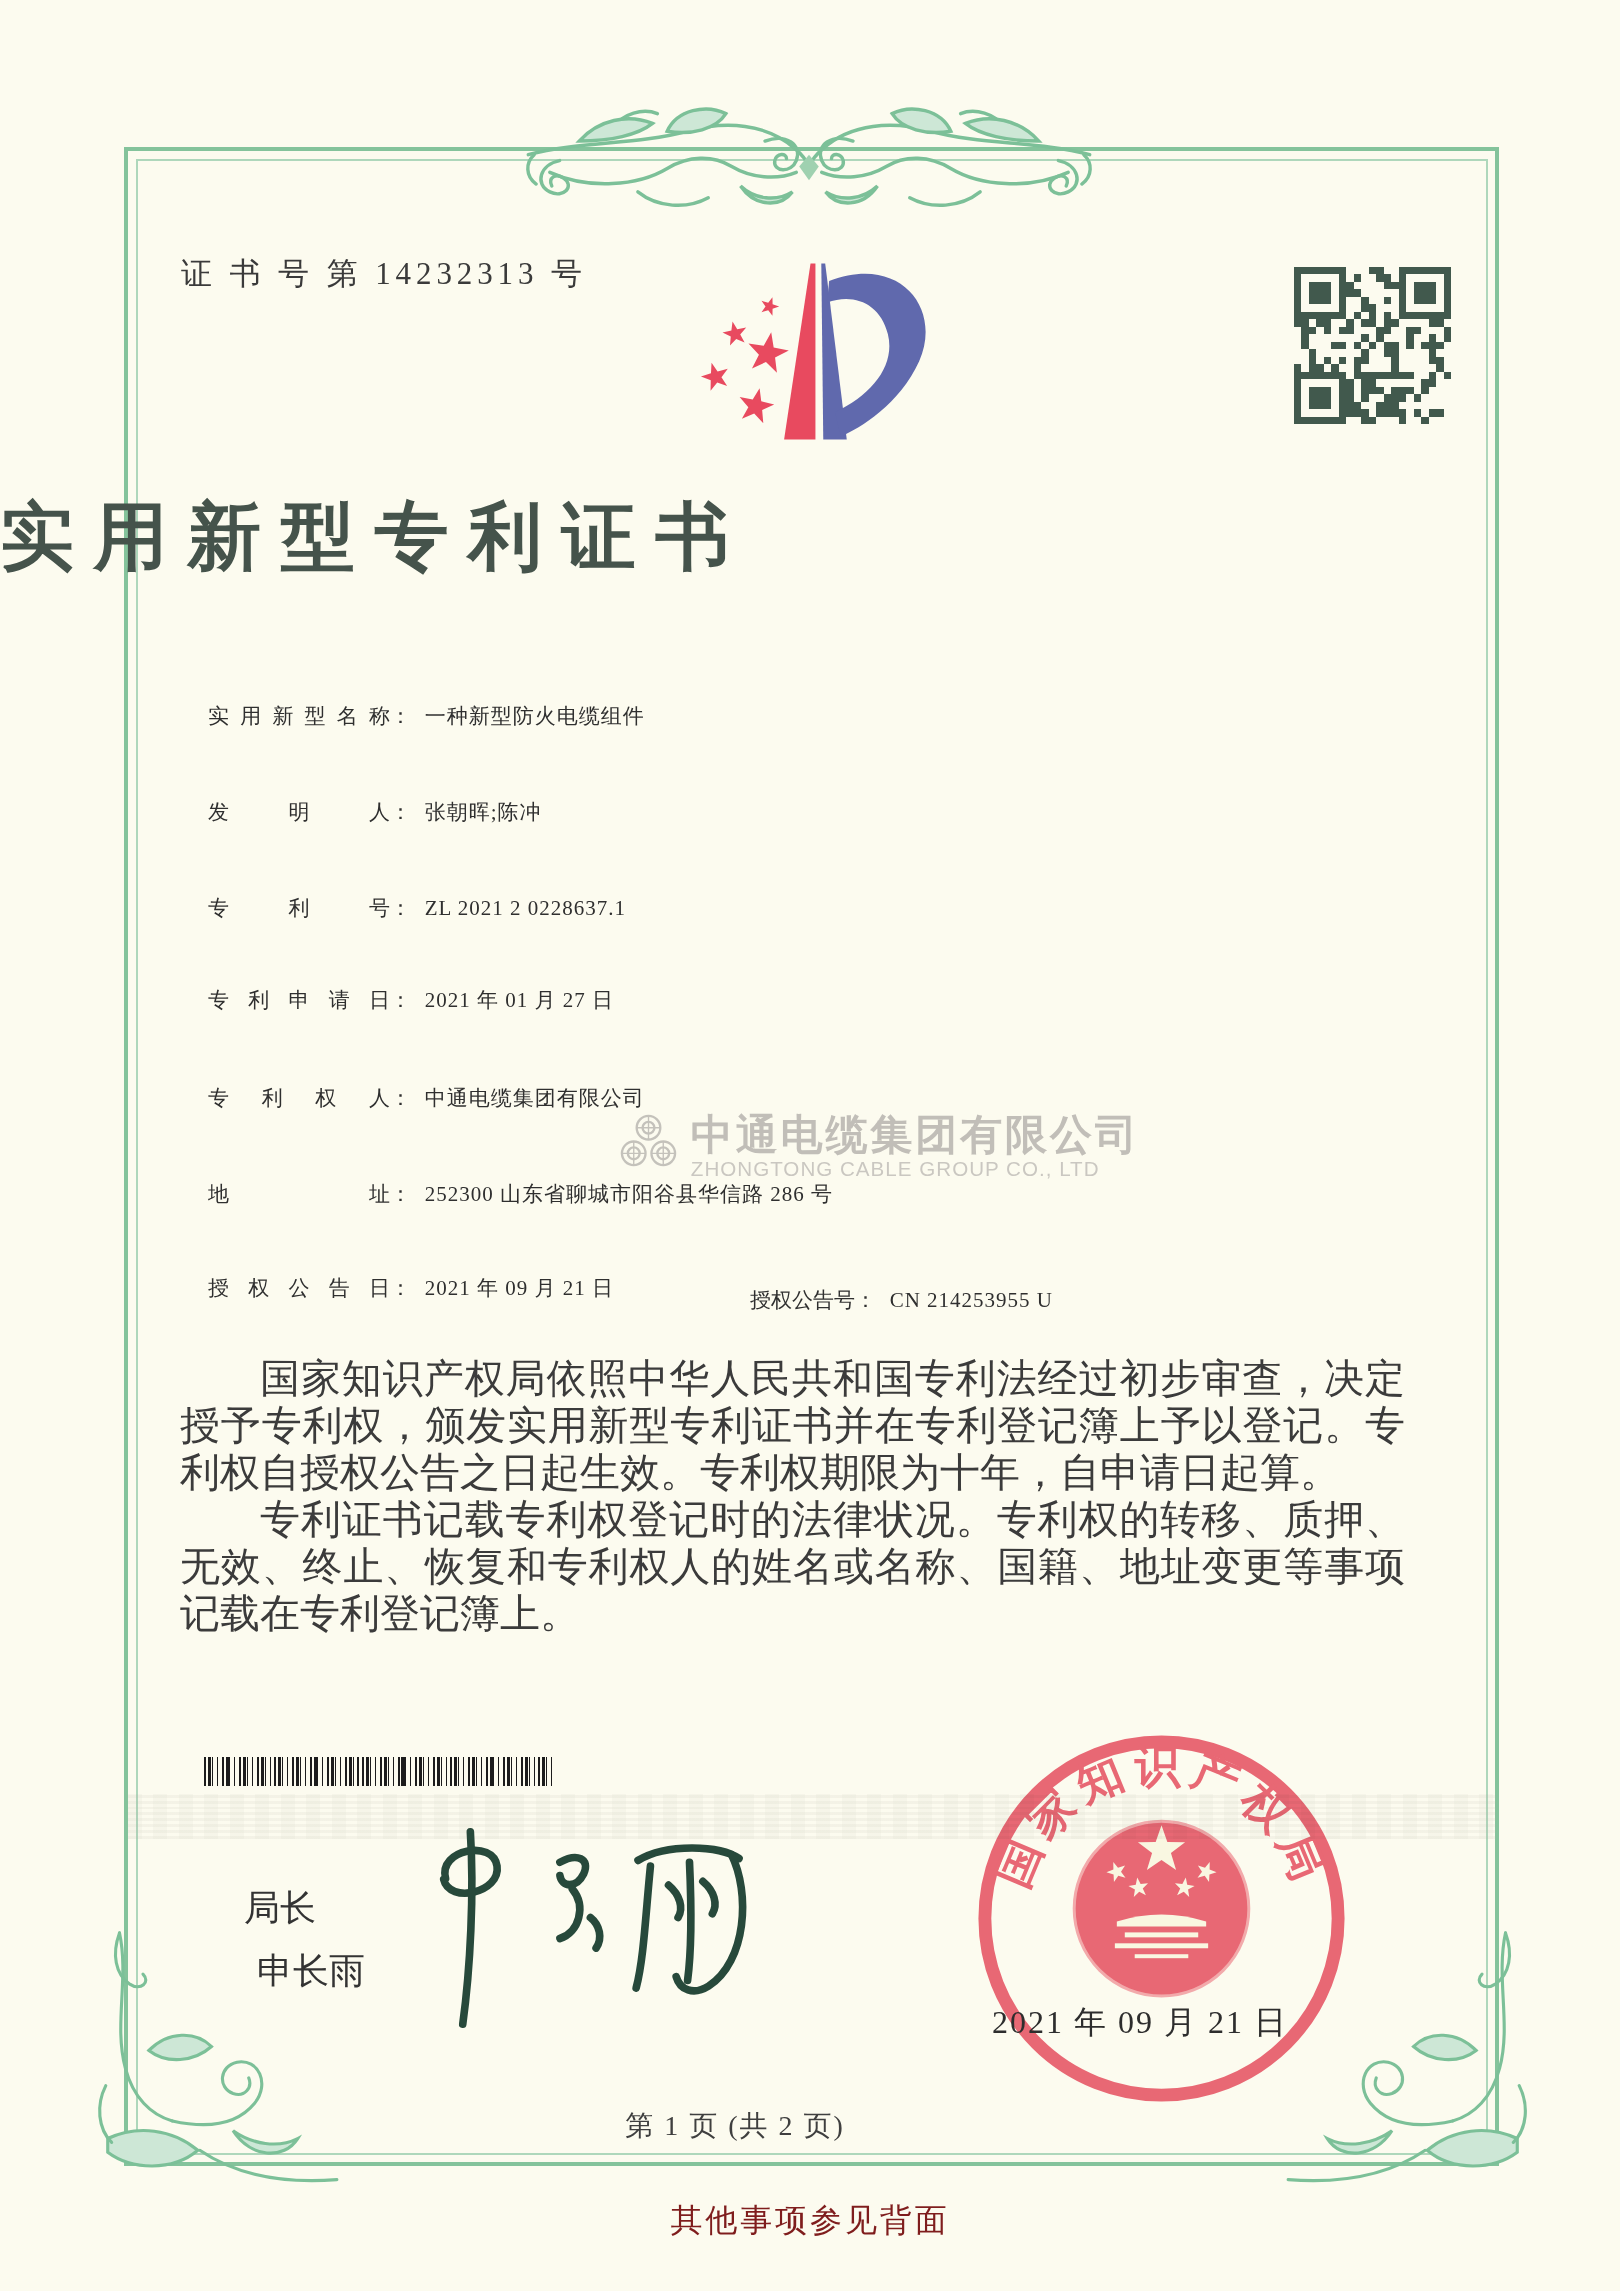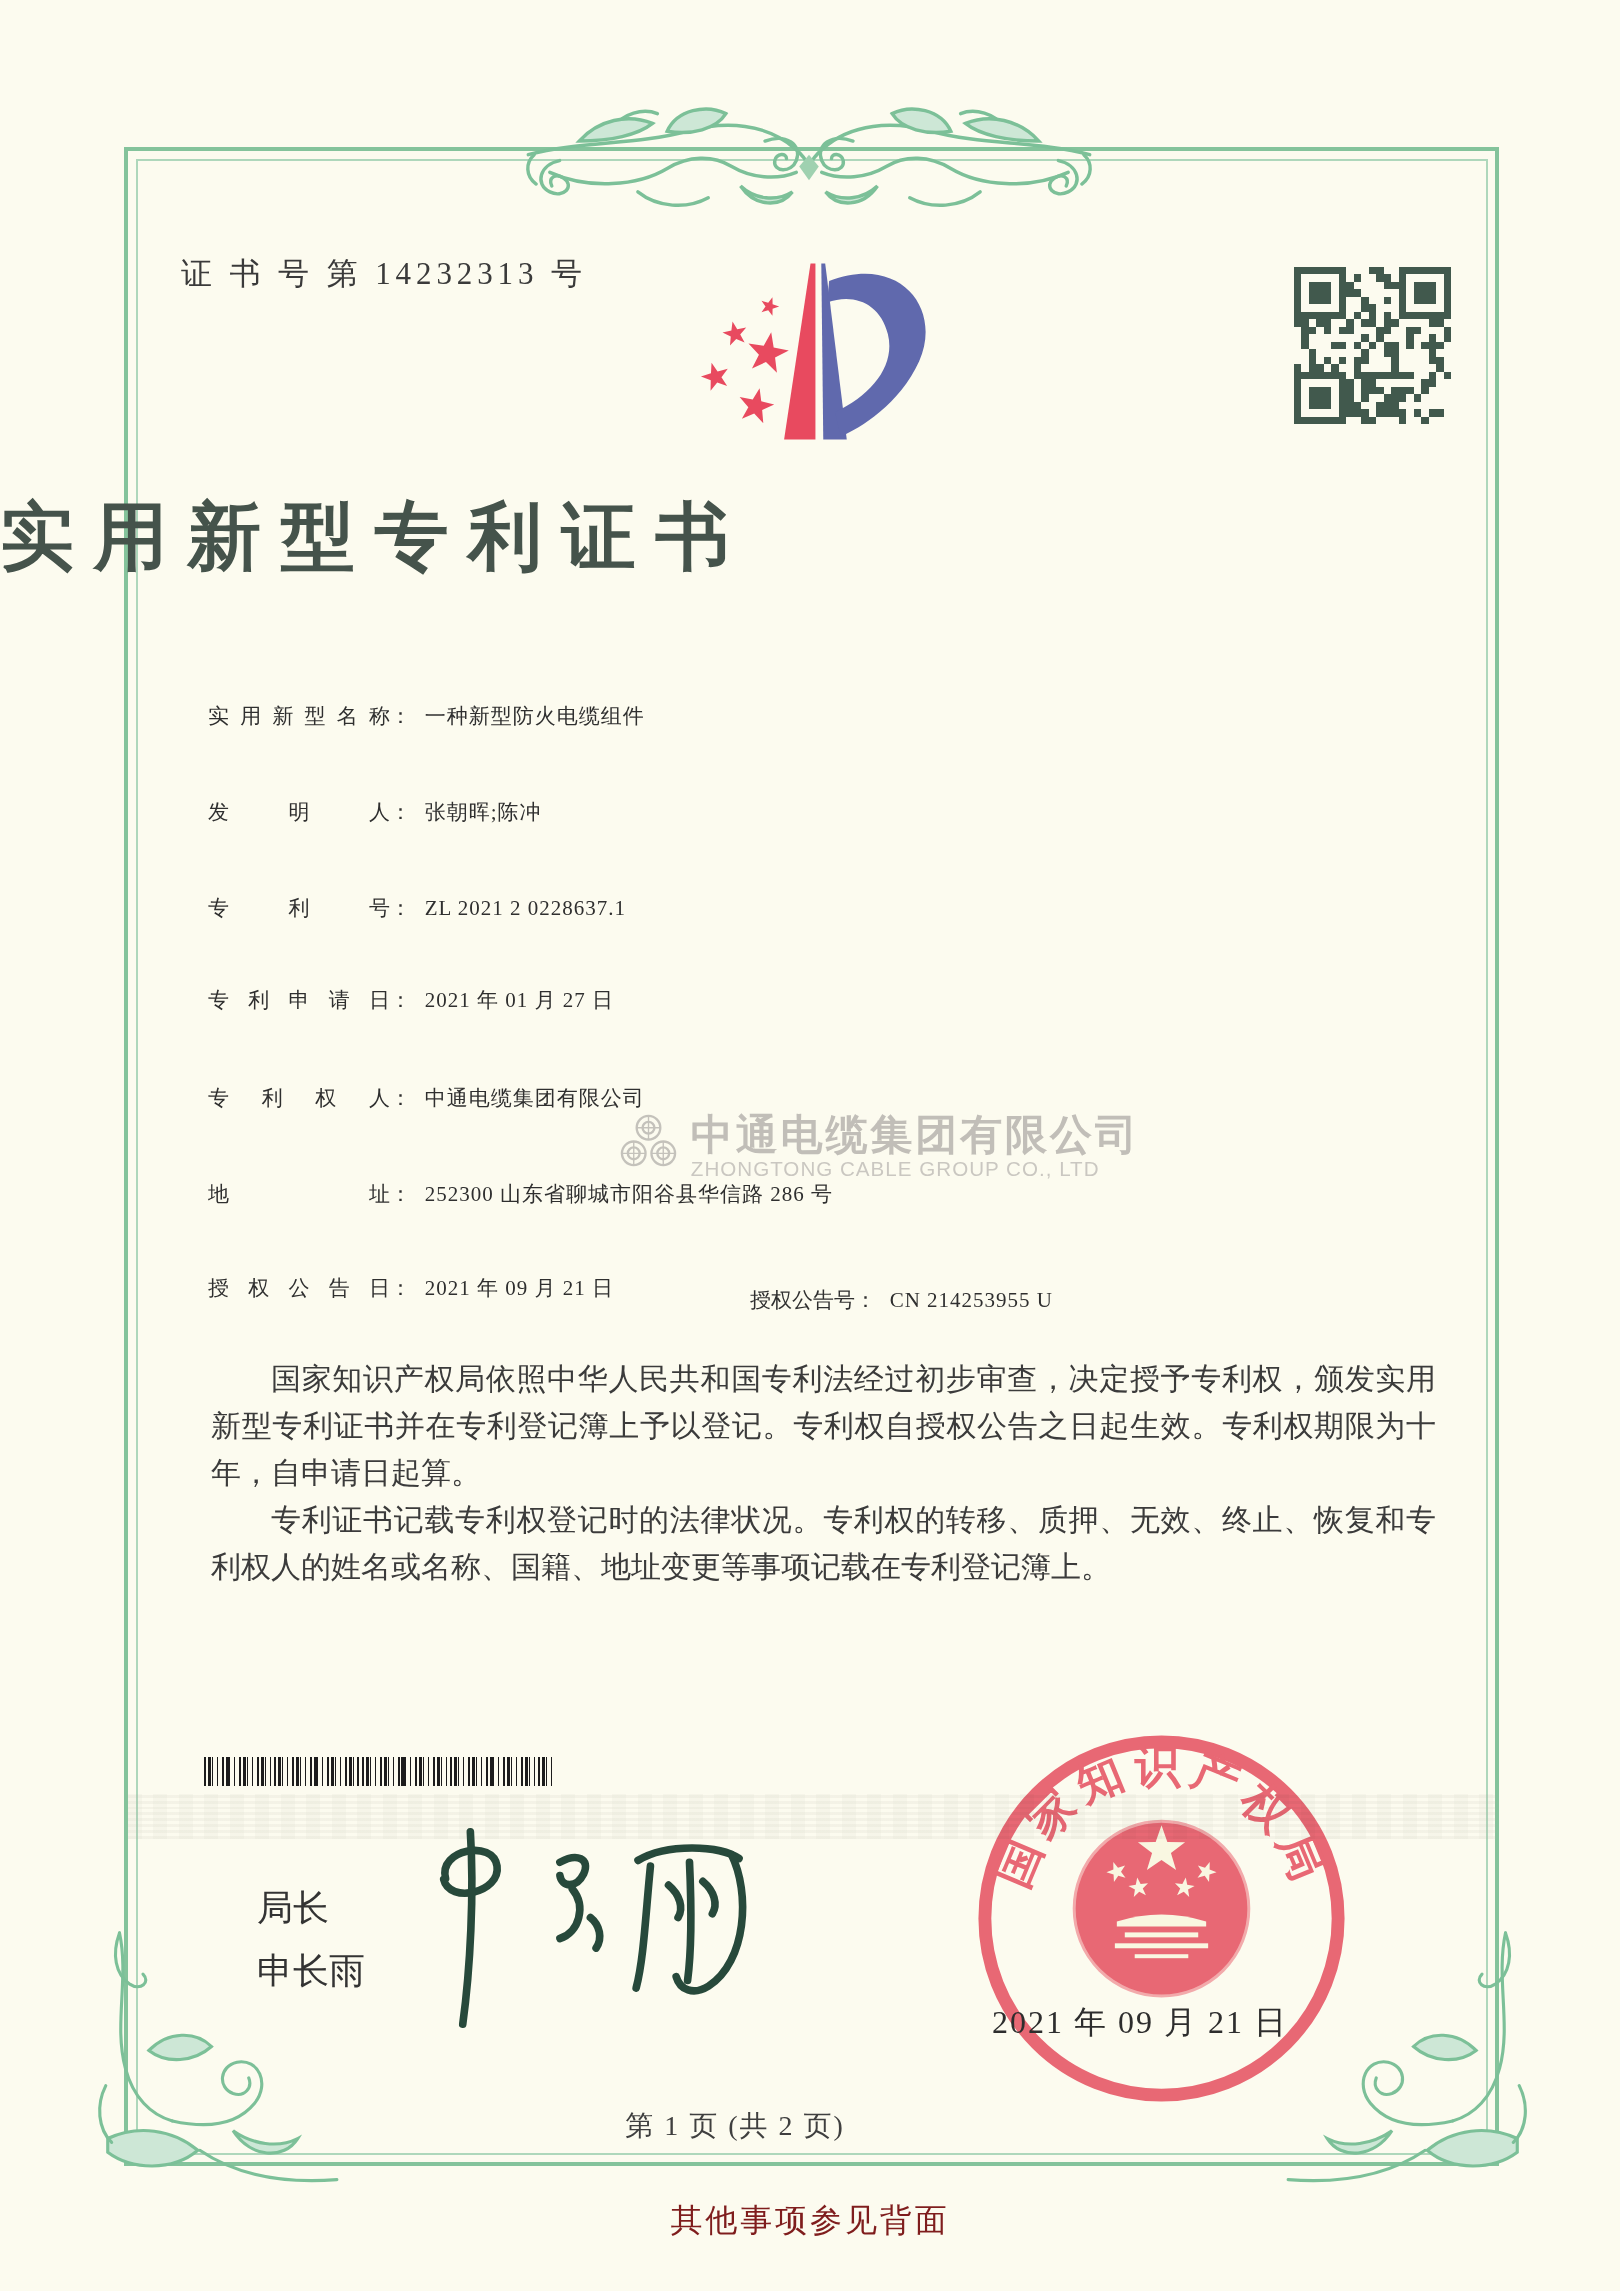--- a/index.html
+++ b/index.html
@@ -28,33 +28,33 @@
   .title{position:absolute;left:0;width:1620px;top:488px;text-align:left;
     font-size:74px;font-weight:600;letter-spacing:19.6px;color:#45534b;margin:0;}
   
   .frow{position:absolute;left:208px;font-size:21px;white-space:nowrap;z-index:2;}
   .flabel{display:inline-block;width:182px;text-align:justify;text-align-last:justify;
     -moz-text-align-last:justify;text-justify:inter-character;}
   .fcolon{display:inline-block;}
   .fvalue{display:inline-block;margin-left:13.7px;letter-spacing:1px;}
   .grant2{position:absolute;left:542px;top:12px;white-space:nowrap;}
   
-  .bodytext{position:absolute;left:211px;top:1355px;width:1225px;z-index:2;
-    font-size:30px;line-height:47px;color:#3b3b3b;text-align:justify;}
+  .bodytext{position:absolute;left:180px;top:1355px;width:1225px;z-index:2;
+    font-size:40px;line-height:47px;color:#3b3b3b;text-align:justify;}
   .bodytext p{margin:0;text-indent:2em;}
   
   .faint-band{position:absolute;left:128px;top:1794px;width:1368px;height:45px;opacity:.5;
     background:repeating-linear-gradient(0deg,rgba(176,174,160,.22) 0 2.9px,rgba(252,251,239,0) 2.9px 5.9px),
                repeating-linear-gradient(90deg,rgba(176,174,160,.14) 0 13.7px,rgba(252,251,239,0) 13.7px 25.5px);}
   
   .barcode{position:absolute;left:204px;top:1757px;width:351px;height:29px;
     background:repeating-linear-gradient(90deg,#1c1c1c 0 2px,transparent 2px 3.9px,#1c1c1c 3.9px 6.9px,
       transparent 6.9px 7.8px,#1c1c1c 7.8px 8.8px,transparent 8.8px 12.7px,#1c1c1c 12.7px 13.7px,transparent 13.7px 17.6px);}
   
-  .director-title{position:absolute;left:257px;top:1884px;font-size:36px;
+  .director-title{position:absolute;left:244px;top:1884px;font-size:36px;
     font-family:"Liberation Sans","DejaVu Sans",sans-serif;color:#333;}
   .director-name{position:absolute;left:257px;top:1947px;font-size:36px;
     font-family:"Liberation Sans","DejaVu Sans",sans-serif;color:#333;}
   .signature{position:absolute;left:417px;top:1823px;width:343px;height:211px;}
   
   .seal{position:absolute;left:968px;top:1725px;width:387px;height:387px;
     mix-blend-mode:multiply;opacity:.93;}
   .seal-date{position:absolute;left:992px;top:2001px;font-size:32px;letter-spacing:2px;
     color:#2d2d2d;z-index:3;white-space:nowrap;}
   

